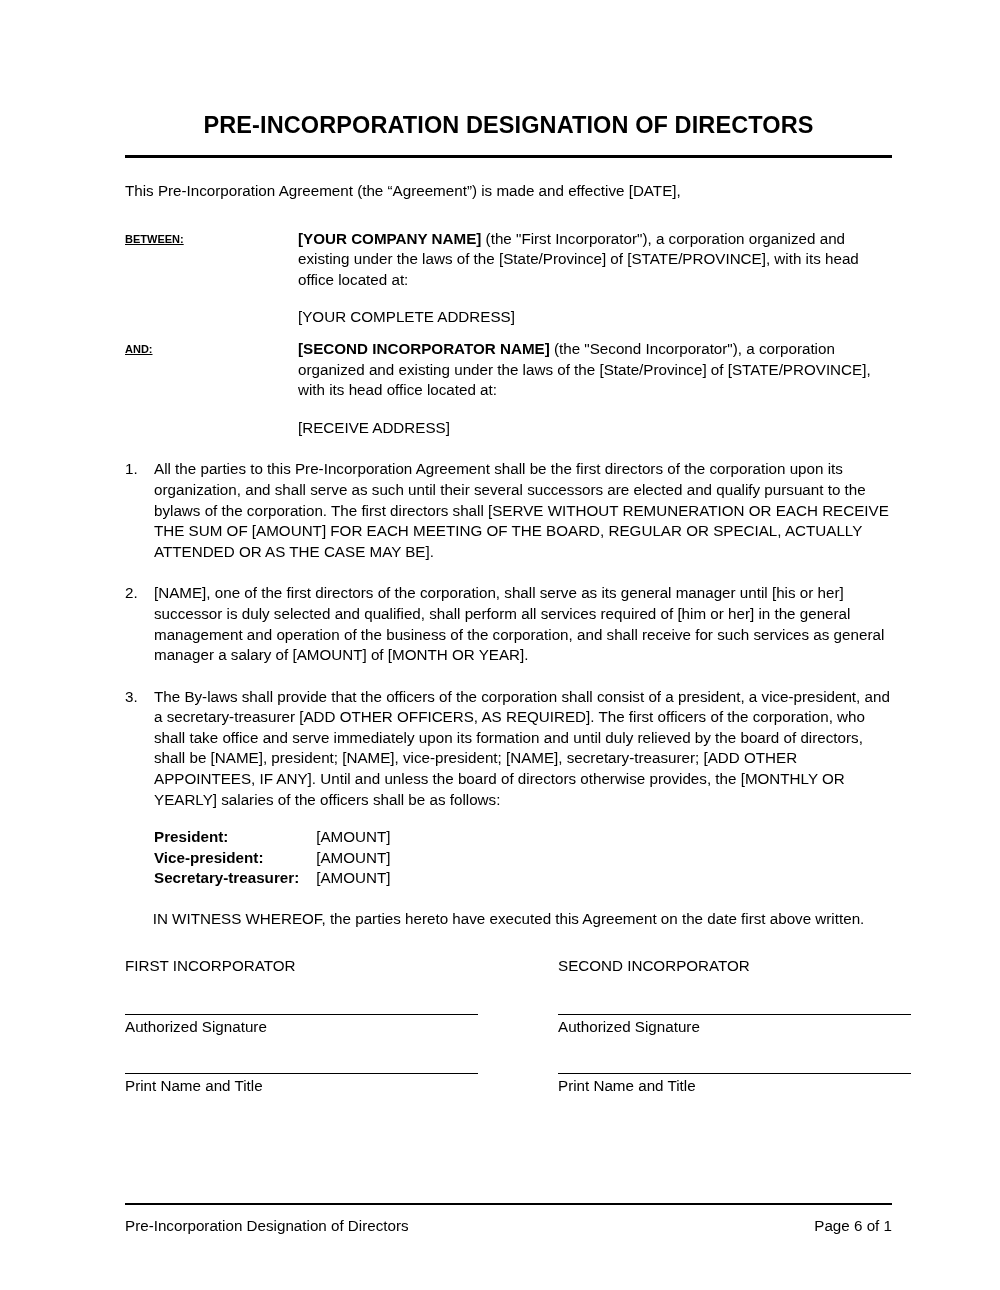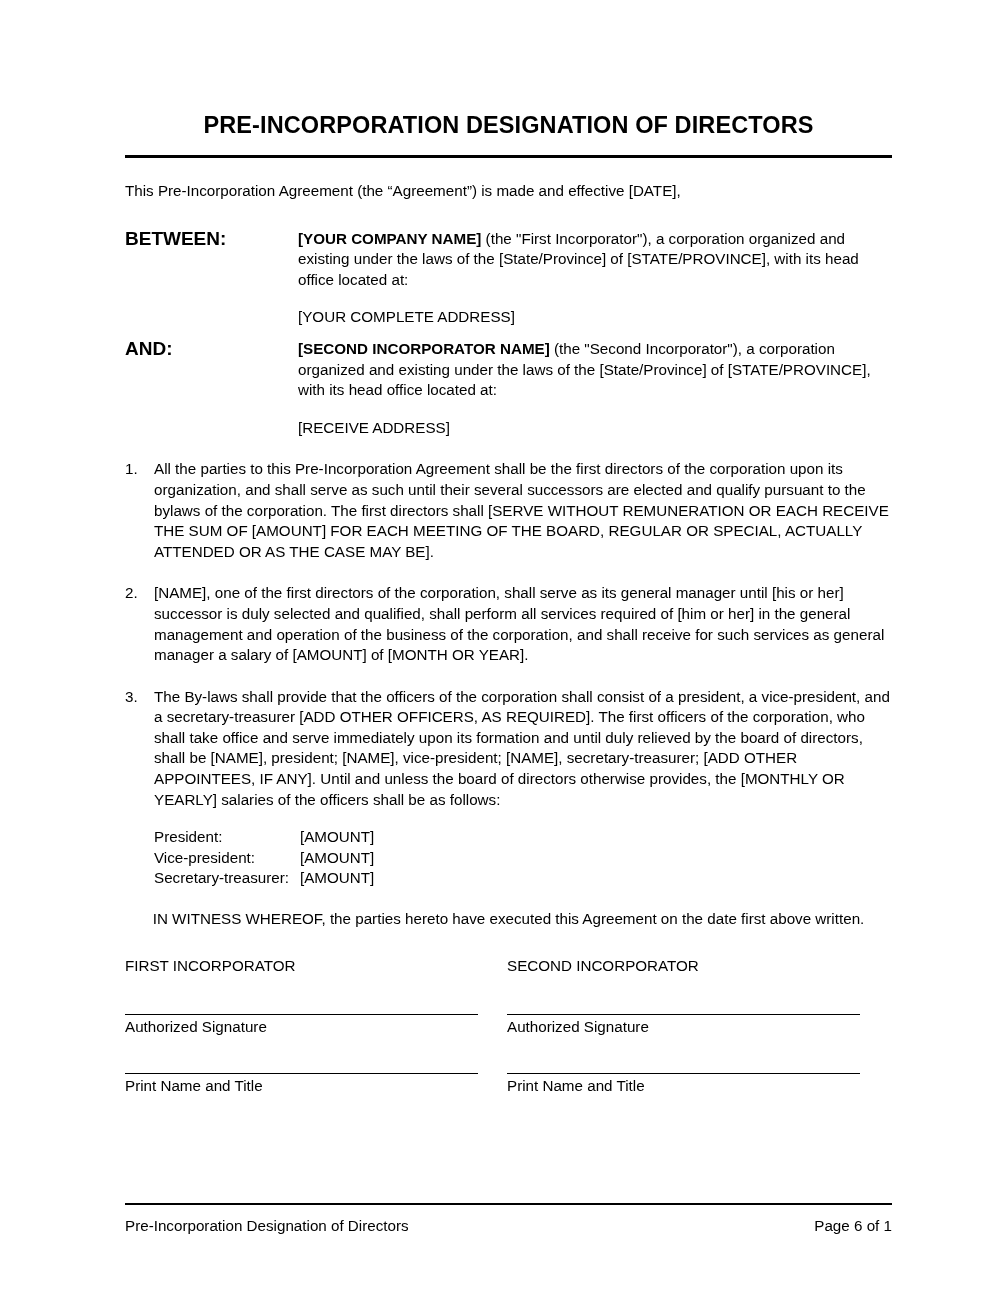--- a/index.html
+++ b/index.html
@@ -61,23 +61,24 @@
     margin-top: 27px;
     display: flex;
     align-items: flex-start;
   }
   .party-block.second {
     margin-top: 11px;
   }
   .party-label {
     width: 173px;
     flex: 0 0 173px;
-    font-size: 19px;
-    font-weight: bold;
-    line-height: 20.6px;
+    font-size: 11px;
+    font-weight: bold;
+    line-height: 20.6px;
+    text-decoration: underline;
   }
   .party-body {
     flex: 1 1 auto;
     font-size: 15.2px;
     line-height: 20.6px;
   }
   .party-body .bold {
     font-weight: bold;
     text-align: right;
   }
@@ -116,32 +117,33 @@
     border-collapse: collapse;
   }
   .salary-table td {
     font-size: 15.2px;
     line-height: 20.3px;
     padding: 0;
     vertical-align: top;
     white-space: nowrap;
   }
   .salary-table td.label {
-    padding-right: 4px;
+    padding-right: 17px;
     min-width: 142px;
+    font-weight: bold;
   }
 
   .closing-1 { margin-top: 22px; }
   .closing-2 { margin-top: 21px; text-align: center; }
 
   
   .sig-area {
     margin-top: 26px;
     display: flex;
-    gap: 29px;
+    gap: 80px;
   }
   .sig-col {
     width: 353px;
     flex: 0 0 353px;
   }
   .sig-heading {
     font-size: 15.2px;
     line-height: 20.6px;
   }
   .sig-line {

